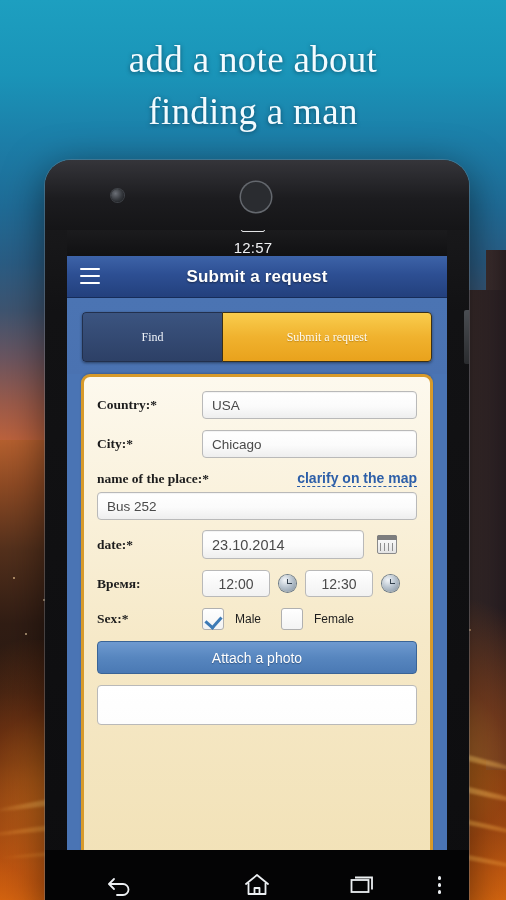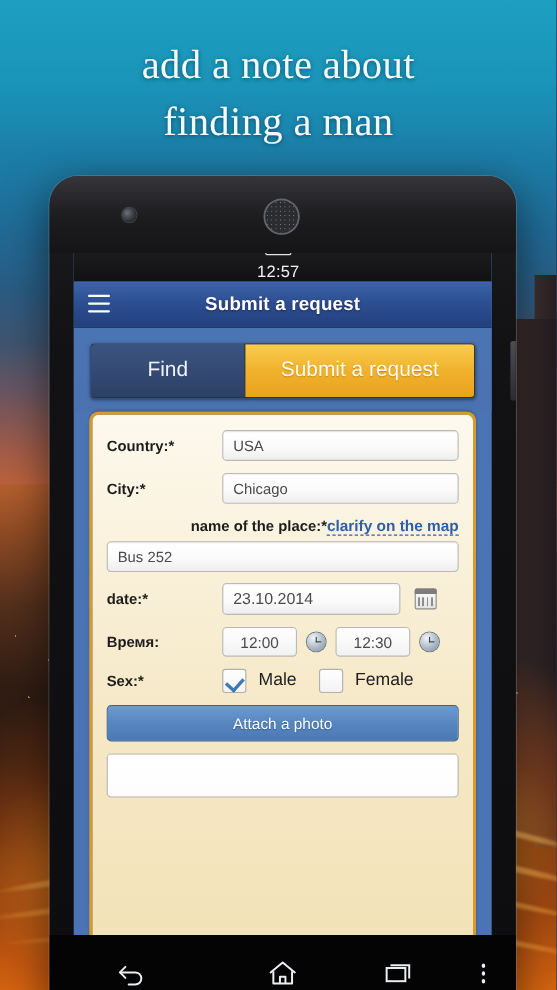--- a/index.html
+++ b/index.html
@@ -144,46 +144,46 @@
     width:100%; text-align:center; color:#fff; font-size:17px; font-weight:bold;
     text-shadow:0 1px 2px rgba(0,0,0,.45); letter-spacing:.2px;
   }
 
   
   .tabwrap { padding:14px 15px 12px 15px;
     background:linear-gradient(180deg,#4b74b3 0%,#4a72b1 100%); }
   .tabs { display:flex; border-radius:4px; overflow:hidden;
     box-shadow:0 1px 3px rgba(0,0,0,.45); height:50px; }
   .tab { display:flex; align-items:center; justify-content:center;
-    font-size:19px; cursor:pointer; }
+    font-size:12px; cursor:pointer;font-family:Liberation Serif, serif; }
   .tab.inactive { flex:0 0 40%; background:linear-gradient(180deg,#3b5480 0%,#2d4066 100%);
     color:#eef2f8; border:1px solid #22304d; border-right:none; border-radius:4px 0 0 4px; }
   .tab.active { flex:1; background:linear-gradient(180deg,#f7c council 0%,#eda520 100%);
     background:linear-gradient(180deg,#f9cd4e 0%,#f0b22e 50%,#e9a21c 100%);
     color:#fffbf0; border:1px solid #3a3017; border-radius:0 4px 4px 0;
     text-shadow:0 1px 1px rgba(160,110,10,.6); }
 
   
   .formcard {
     margin:0 14px; background:linear-gradient(180deg,#fdf9ee 0%,#f6e9c8 55%,#f2e2b8 100%);
     border:3px solid #d79a2b; border-top-left-radius:9px; border-top-right-radius:9px;
     border-bottom:none; padding:14px 13px 0 13px; height:480px; overflow:hidden;
     box-shadow:0 -1px 2px rgba(0,0,0,.18);
   }
   .row { display:flex; align-items:center; margin-bottom:11px; }
-  .lbl { font-size:13.5px; color:#1d1d1d; font-weight:bold; width:105px; flex:0 0 105px; }
+  .lbl { font-size:13.5px; color:#1d1d1d; font-weight:bold; width:105px; flex:0 0 105px;font-family:Liberation Serif, serif; }
   .inp {
     flex:1; height:28px; border:1px solid #b9b9b9; border-radius:4px;
     background:linear-gradient(180deg,#ffffff 0%,#fbfbfb 55%,#eeeeee 100%);
     box-shadow:inset 0 1px 1px rgba(0,0,0,.05);
     display:flex; align-items:center; padding:12px 9px;
     font-size:13.5px; color:#4a4a4a;
   }
   .fullrow { margin-bottom:10px; }
-  .labelline { display:flex; align-items:baseline; justify-content:flex-end; margin-bottom:5px;margin-top:12px; }
+  .labelline { display:flex; align-items:baseline; justify-content:space-between; margin-bottom:5px;margin-top:12px; }
   .labelline .lbl { width:auto; flex:none; }
   .maplink { font-size:14px; color:#2d5fa8; font-weight:bold;
     border-bottom:1.5px dashed #2d5fa8; cursor:pointer; }
   .inp.wide { width:100%; flex:none; }
 
   .row.date .inp { flex:0 0 162px; height:29px; font-size:14.5px; }
   .icon-cal { width:20px; height:19px; margin-left:13px; position:relative;
     background:linear-gradient(180deg,#fdfdfd 0%,#e4e4e4 100%);
     border:1.4px solid #8a8a8a; border-radius:2px; }
   .icon-cal:before { content:""; position:absolute; left:-1.4px; top:-1.4px; right:-1.4px; height:5px;
@@ -200,21 +200,21 @@
     box-shadow:0 0 0 1px #6d7b88; position:relative; }
   .icon-clock:before { content:""; position:absolute; left:7.5px; top:3.5px; width:1.4px; height:5px; background:#33414e; }
   .icon-clock:after  { content:""; position:absolute; left:8px; top:8px; width:4.5px; height:1.4px; background:#33414e; }
 
   .cbox { width:22px; height:22px; border:1px solid #b0b0b0; border-radius:3px;
     background:linear-gradient(180deg,#ffffff,#f3f3f3); position:relative; cursor:pointer; }
   .cbox.checked:after {
     content:""; position:absolute; left:5px; top:4px; width:8px; height:12px;
     border:solid #3d7ab5; border-width:0 3.4px 3.4px 0; transform:rotate(42deg);
   }
-  .cb-label { font-size:16px; color:#1d1d1d; margin:0 20px 0 11px;text-align:center; }
+  .cb-label { font-size:12px; color:#1d1d1d; margin:0 20px 0 11px;text-align:center; }
 
   .attach {
     width:100%; height:33px; margin:6px 0 11px 0;
     background:linear-gradient(180deg,#6e9ad0 0%,#5786bf 50%,#4a79b4 100%);
     border:1px solid #3a6496; border-radius:4px;
     display:flex; align-items:center; justify-content:center;
     color:#fff; font-size:14px; cursor:pointer;
     text-shadow:0 1px 1px rgba(20,50,90,.5);
   }
   .contact-lbl { font-size:13.5px; font-weight:bold; color:#1d1d1d; margin-bottom:7px; }

